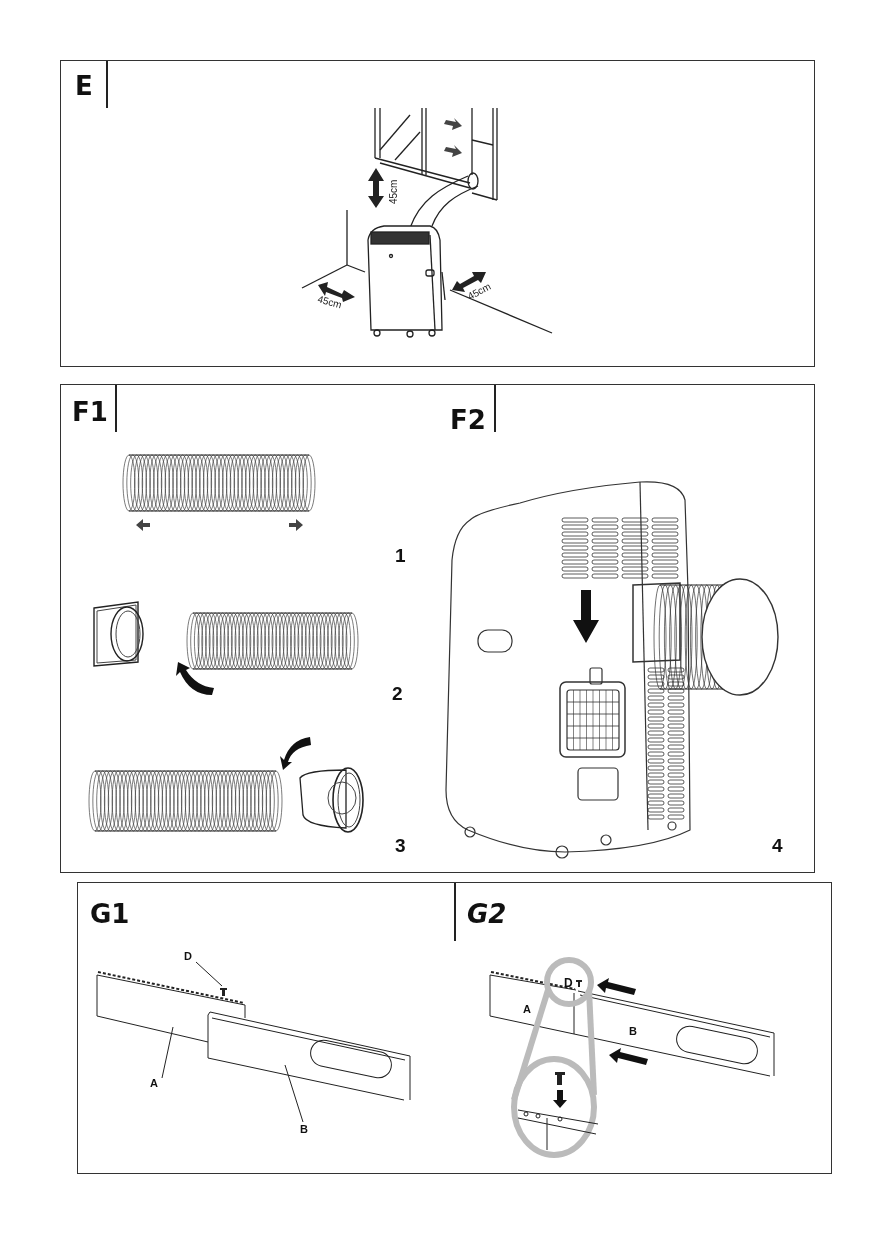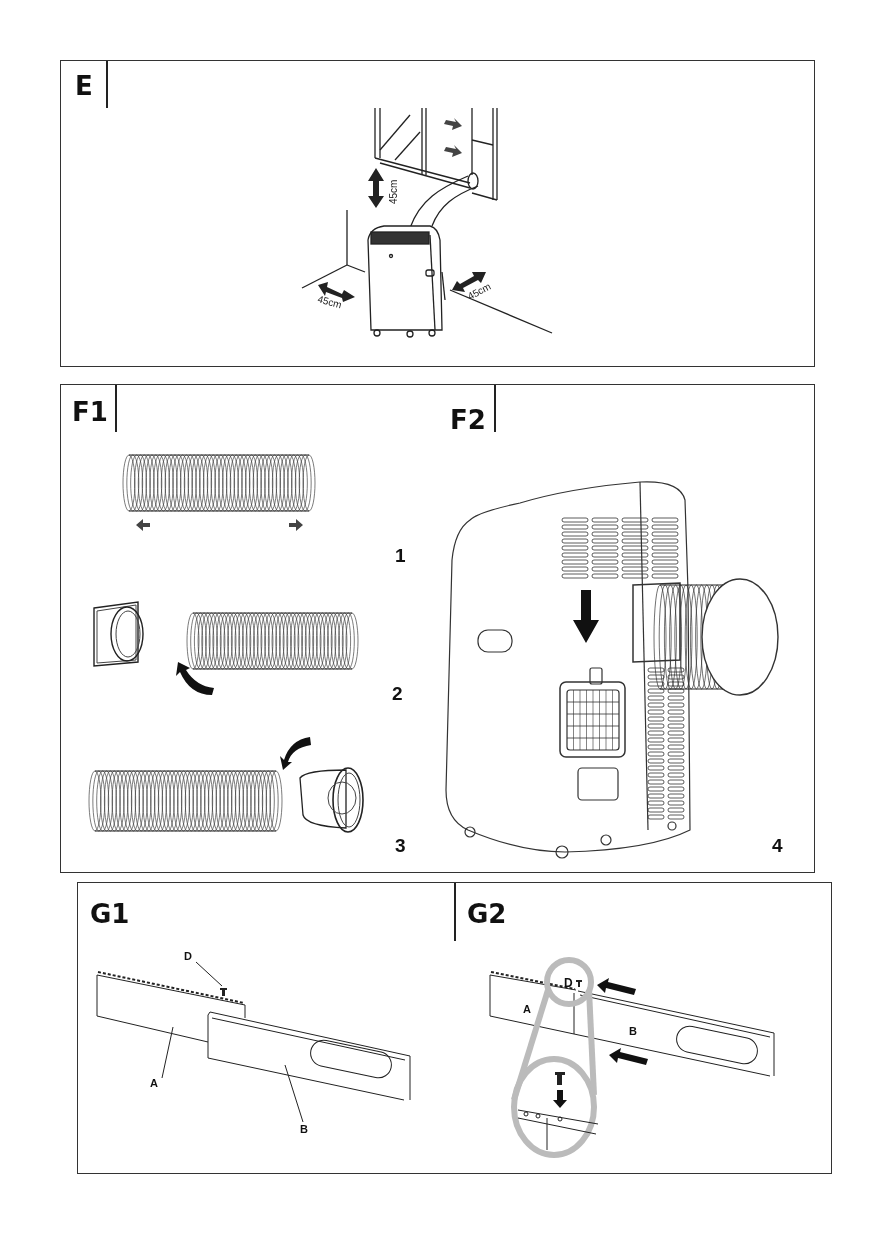--- a/index.html
+++ b/index.html
@@ -409,21 +409,21 @@
     <circle cx="672" cy="826" r="4"></circle>
     <circle cx="606" cy="840" r="5"></circle>
   </g>
 
   <polygon points="581,590 591,590 591,620 599,620 586,643 573,620 581,620" fill="#111"></polygon>
 </svg>
 
 <div class="panel" style="left:60px;top:882px;width:755px;height:292px;margin-left:17px;">
   <div class="lbl" style="left:12px;top:18px;">G1</div>
   <div class="vline" style="left:376px;top:0;height:58px;"></div>
-  <div class="lbl" style="left:389px;top:18px;">G2</div>
+  <div class="lbl" style="left:389px;top:18px;font-style:italic;">G2</div>
 </div>
 
 <svg width="874" height="1240" style="pointer-events:none;">
   <g stroke="#222" stroke-width="1" fill="none">
 
     <g>
       <path d="M97 975 L245 1005 L245 1018"></path>
       <line x1="97" y1="975" x2="97" y2="1016"></line>
       <line x1="97" y1="1016" x2="208" y2="1042"></line>
       <path d="M98 972 L244 1003" stroke-dasharray="3 2" stroke-width="2"></path>

